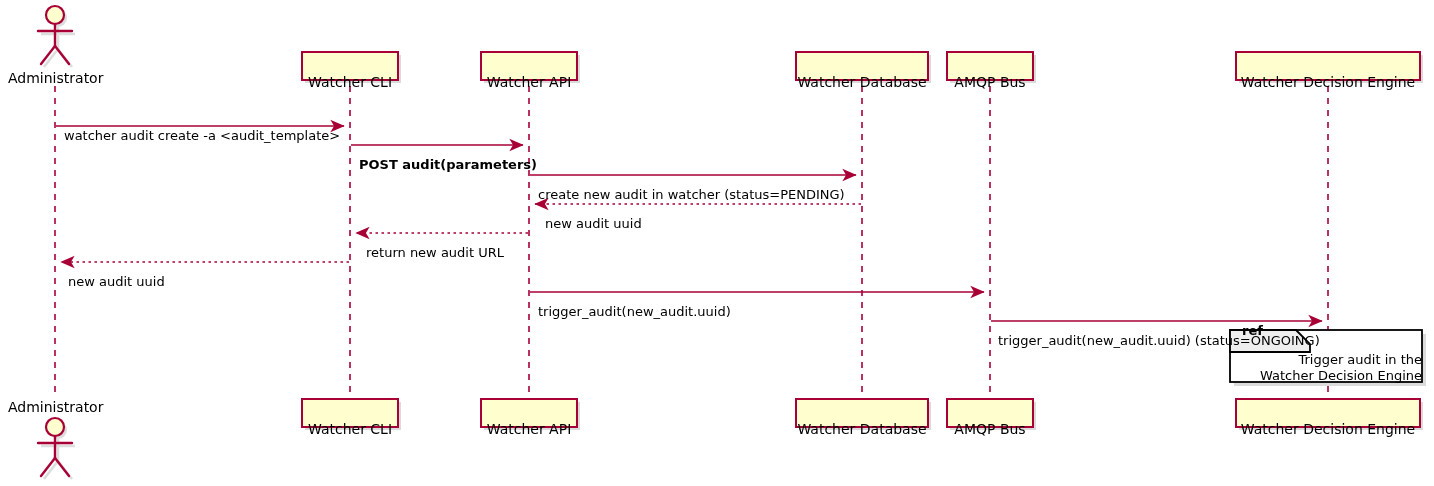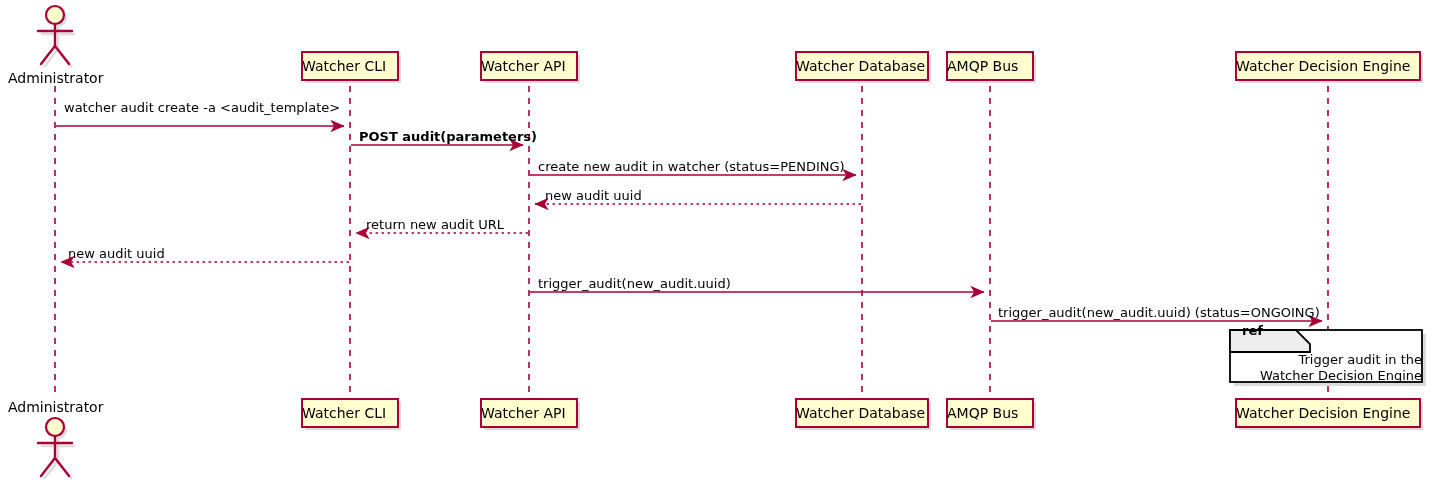--- a/index.html
+++ b/index.html
@@ -34,29 +34,32 @@
   }
   .lbl {
     position: absolute;
     white-space: pre;
     color: #000000;
     font-family: "DejaVu Sans", sans-serif;
   }
   .participant-label {
     font-size: 14px;
     line-height: 14px;
+    text-align: center;
     color: #000000;
+    margin-top: 16px;
   }
   .actor-label {
     font-size: 14px;
     line-height: 14px;
   }
   .msg-label {
     font-size: 13px;
     line-height: 13px;
+    margin-top: 28px;
   }
   .ref-tag {
     font-size: 13px;
     font-weight: bold;
     line-height: 13px;
   }
   .ref-body {
     font-size: 13px;
     line-height: 16px;
     text-align: right;

